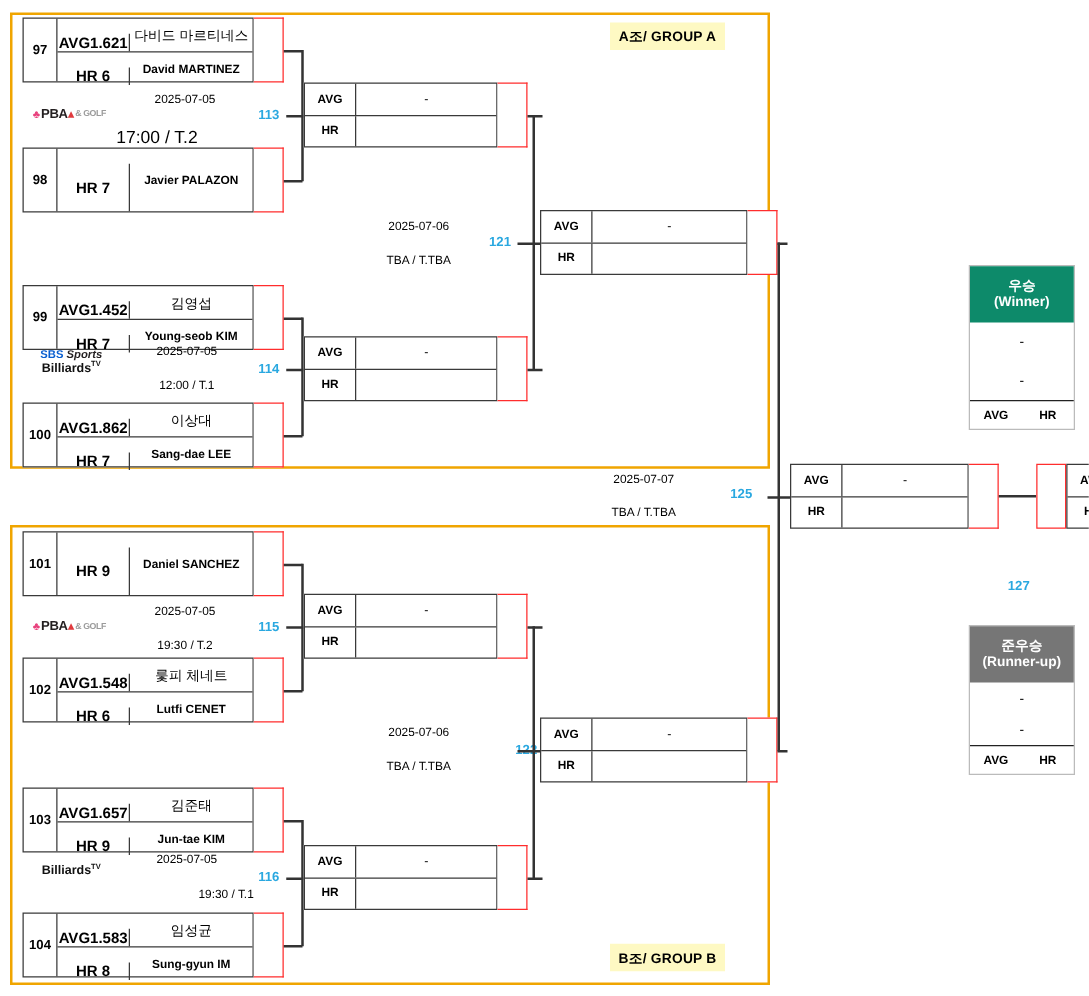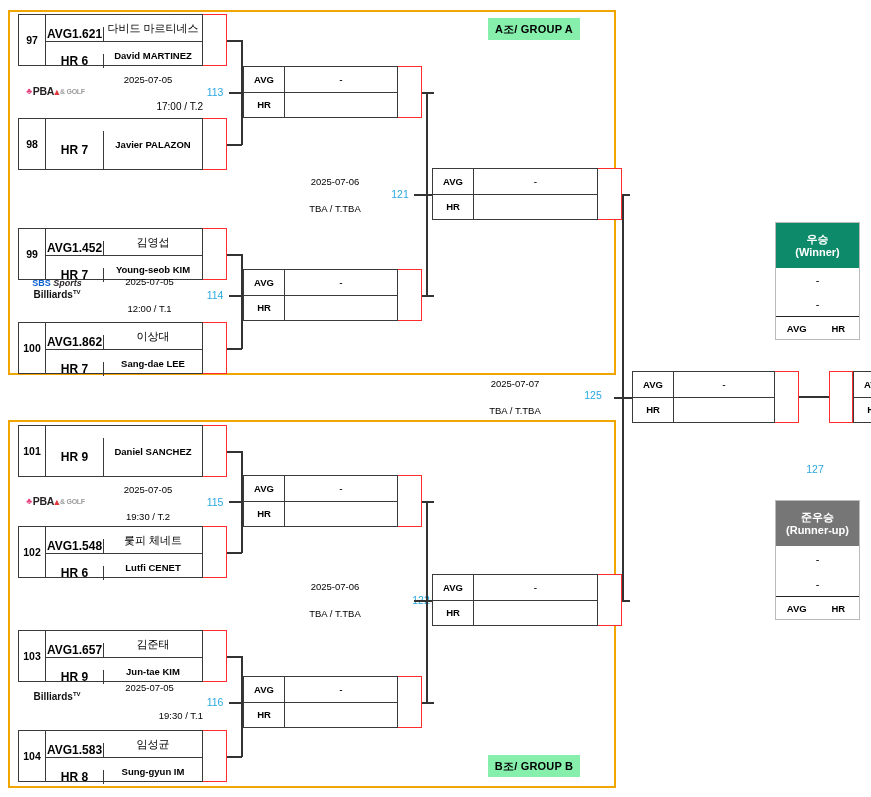--- a/index.html
+++ b/index.html
@@ -5,37 +5,37 @@
   html,body{margin:0;padding:0;background:#ffffff;}
   body{width:871px;height:797px;position:relative;overflow:hidden;
        font-family:"Liberation Sans","DejaVu Sans",sans-serif;color:#000;}
   .stage{position:absolute;left:0;top:0;width:871px;height:797px;}
   .abs{position:absolute;box-sizing:border-box;}
 
   
   .group-frame{border:2px solid #f0a500;background:#fff;}
 
   
-  .group-tag{background:#86efac;color:#000;font-weight:bold;font-size:11px;
+  .group-tag{background:#fef9c3;color:#000;font-weight:bold;font-size:11px;
              display:flex;align-items:center;justify-content:center;letter-spacing:.2px;}
 
   
   .pbox{border:1.4px solid #3a3a3a;background:#fff;display:flex;}
   .pbox .seed{width:26px;display:flex;align-items:center;justify-content:center;
               font-size:10.5px;font-weight:700;border-right:1.4px solid #3a3a3a;}
   .pbox .rows{flex:1;display:flex;flex-direction:column;}
   .pbox .r{flex:1;display:flex;}
   .pbox .r.top{border-bottom:1.4px solid #3a3a3a;}
   .pbox .stat{width:57px;display:flex;align-items:center;justify-content:center;
               font-size:12px;font-weight:700;border-right:1.4px solid #3a3a3a;margin-top:12px;}
   .pbox .nm{flex:1;display:flex;align-items:center;justify-content:center;
             font-size:11px;}
   .pbox .nm.en{font-size:9.5px;font-weight:600;}
   .scorebox{border:1.5px solid #ff2d2d;border-left:none;background:#fff;}
-  .mnum{color:#2aa8e0;font-weight:normal;font-size:10.5px;}
+  .mnum{color:#2aa8e0;font-weight:bold;font-size:10.5px;}
 
   
   .rbox{border:1.4px solid #3a3a3a;background:#fff;display:flex;flex-direction:column;}
   .rbox .rr{flex:1;display:flex;}
   .rbox .rr.top{border-bottom:1.4px solid #3a3a3a;}
   .rbox .lbl{width:40px;display:flex;align-items:center;justify-content:center;
              font-size:9.5px;font-weight:600;border-right:1.4px solid #3a3a3a;}
   .rbox .val{flex:1;display:flex;align-items:center;justify-content:center;font-size:10px;}
 
   
@@ -107,21 +107,21 @@
 
   <div class="abs logo" style="left:18px;top:82px;width:75px;height:18px;">
     <span class="pba-logo">
       <span class="pk">♣</span>
         <span class="bk">PBA</span>
         <span class="tri">▴</span>
         <span class="gf">&amp; GOLF</span>
     </span>
   </div>
   <div class="abs dt" style="left:93px;top:74px;width:110px;text-align:center;font-size:9.5px;">2025-07-05</div>
-  <div class="abs dt" style="left:93px;top:101px;width:110px;text-align:right;font-size:10px;">17:00 / T.2</div>
+  <div class="abs dt" style="left:93px;top:101px;width:110px;text-align:left;font-size:14px;">17:00 / T.2</div>
   <div class="abs mnum" style="left:200px;top:86px;width:30px;text-align:center;">113</div>
 
   <div class="abs ln lnh" style="left:227px;top:40px;width:15px;"></div>
   <div class="abs ln lnh" style="left:227px;top:144px;width:15px;"></div>
   <div class="abs ln lnv" style="left:241px;top:40px;height:105px;"></div>
   <div class="abs ln lnh" style="left:229px;top:92px;width:14px;"></div>
 
   <div class="abs rbox" style="left:243px;top:66px;width:155px;height:52px;">
     <div class="rr top">
       <div class="lbl">AVG</div>
@@ -373,21 +373,21 @@
       <div class="lbl">AVG</div>
 
     </div>
     <div class="rr">
       <div class="lbl">HR</div>
 
     </div>
   </div>
   <div class="abs mnum" style="left:800px;top:463px;width:30px;text-align:center;">127</div>
 
-  <div class="abs podium" style="left:775px;top:222px;width:85px;height:118px;">
+  <div class="abs podium" style="left:775px;top:212px;width:85px;height:132px;">
     <div class="hd win" style="height:45px;">
       <span>우승</span>
       <span>(Winner)</span>
     </div>
     <div class="slot">-</div>
     <div class="slot b">-</div>
     <div class="ft">
       <span>AVG</span>
       <span>HR</span>
     </div>

